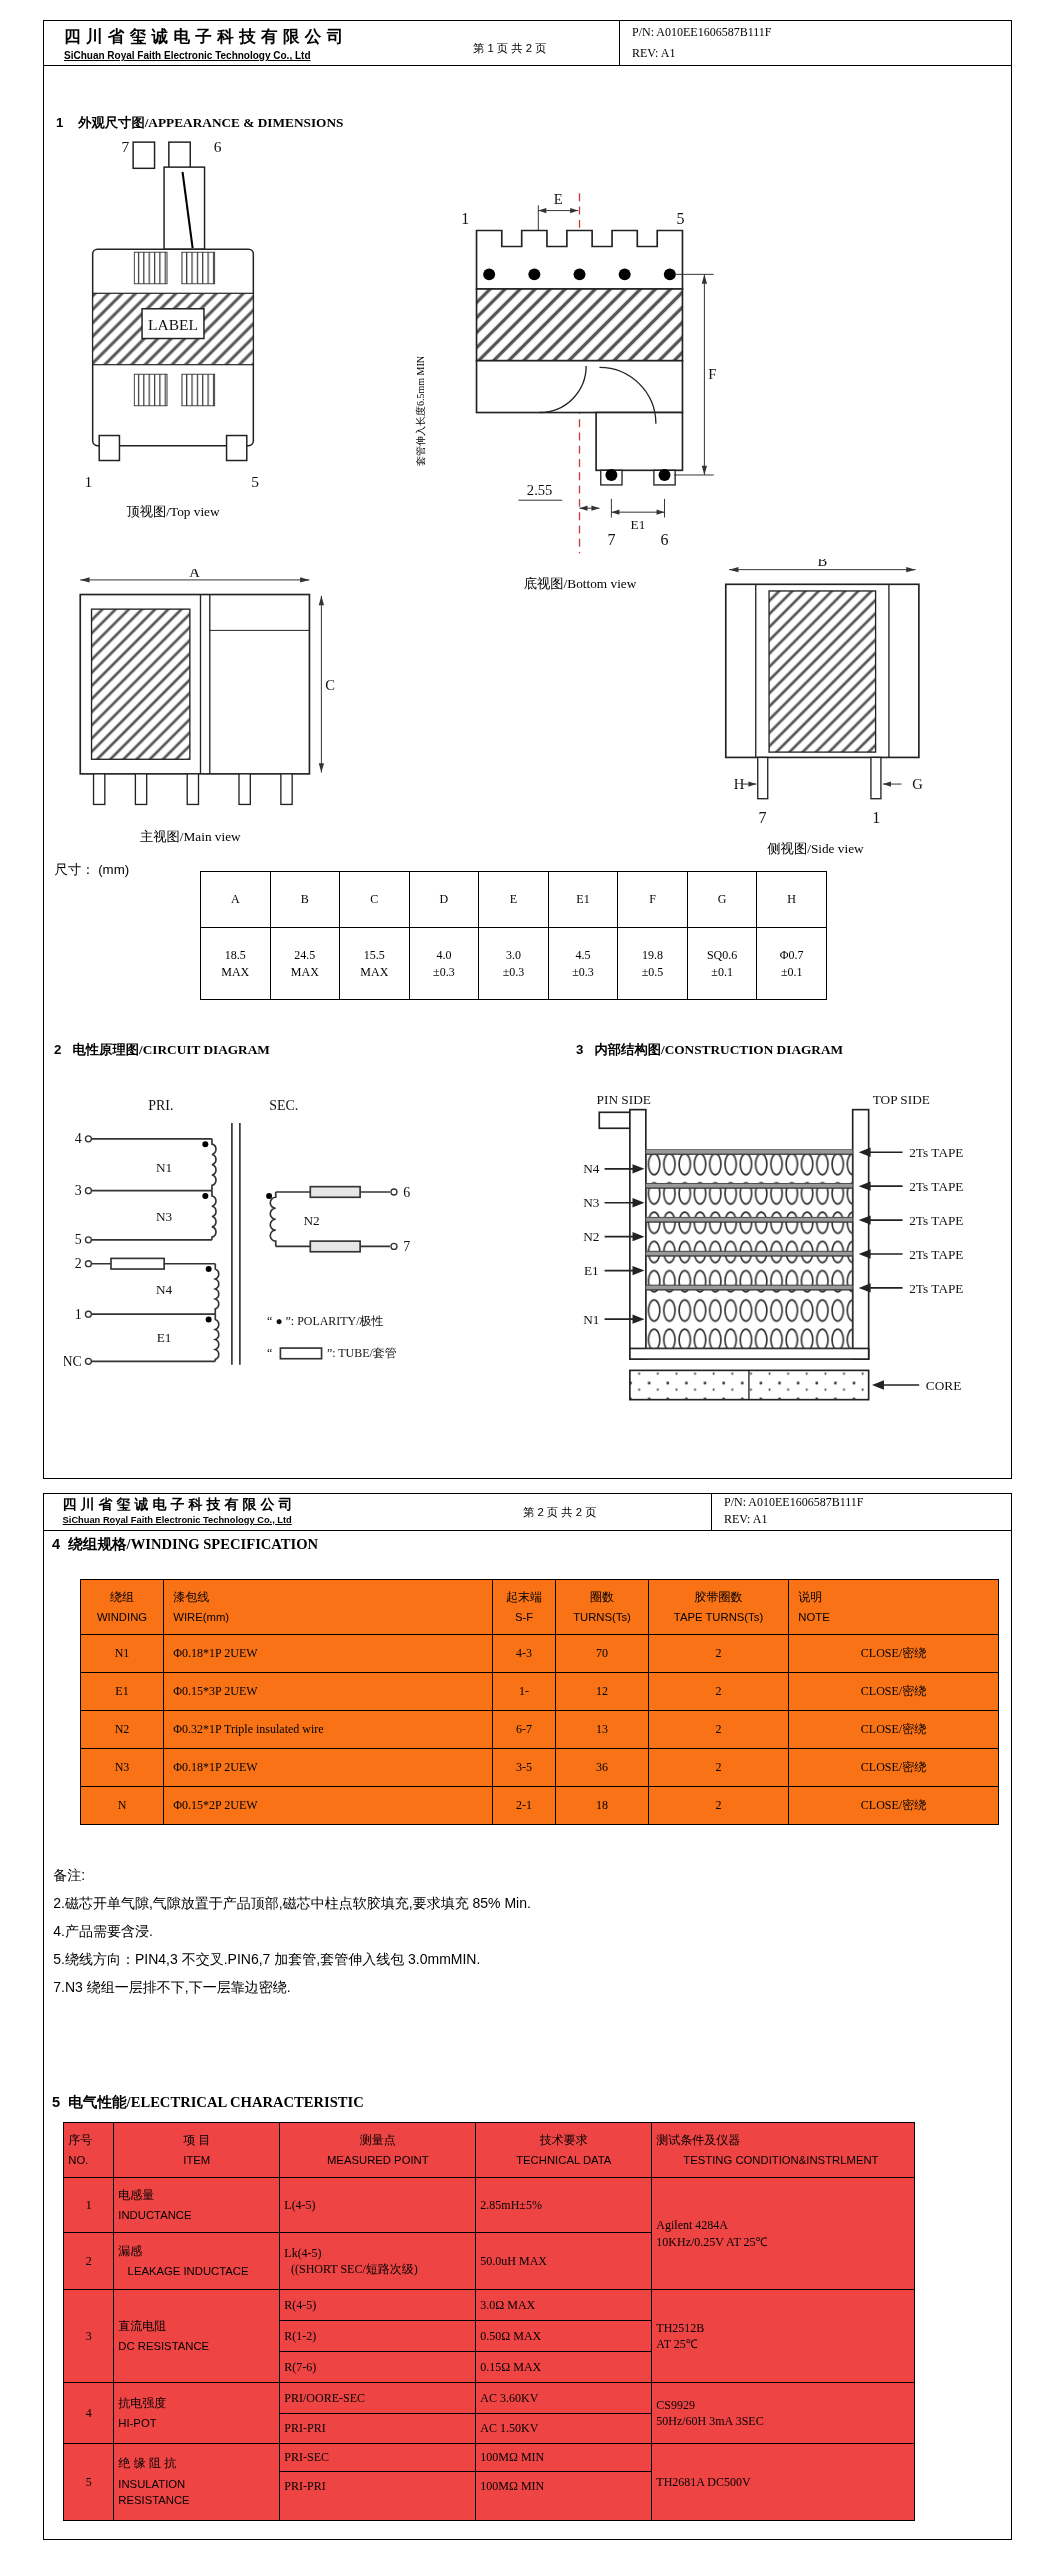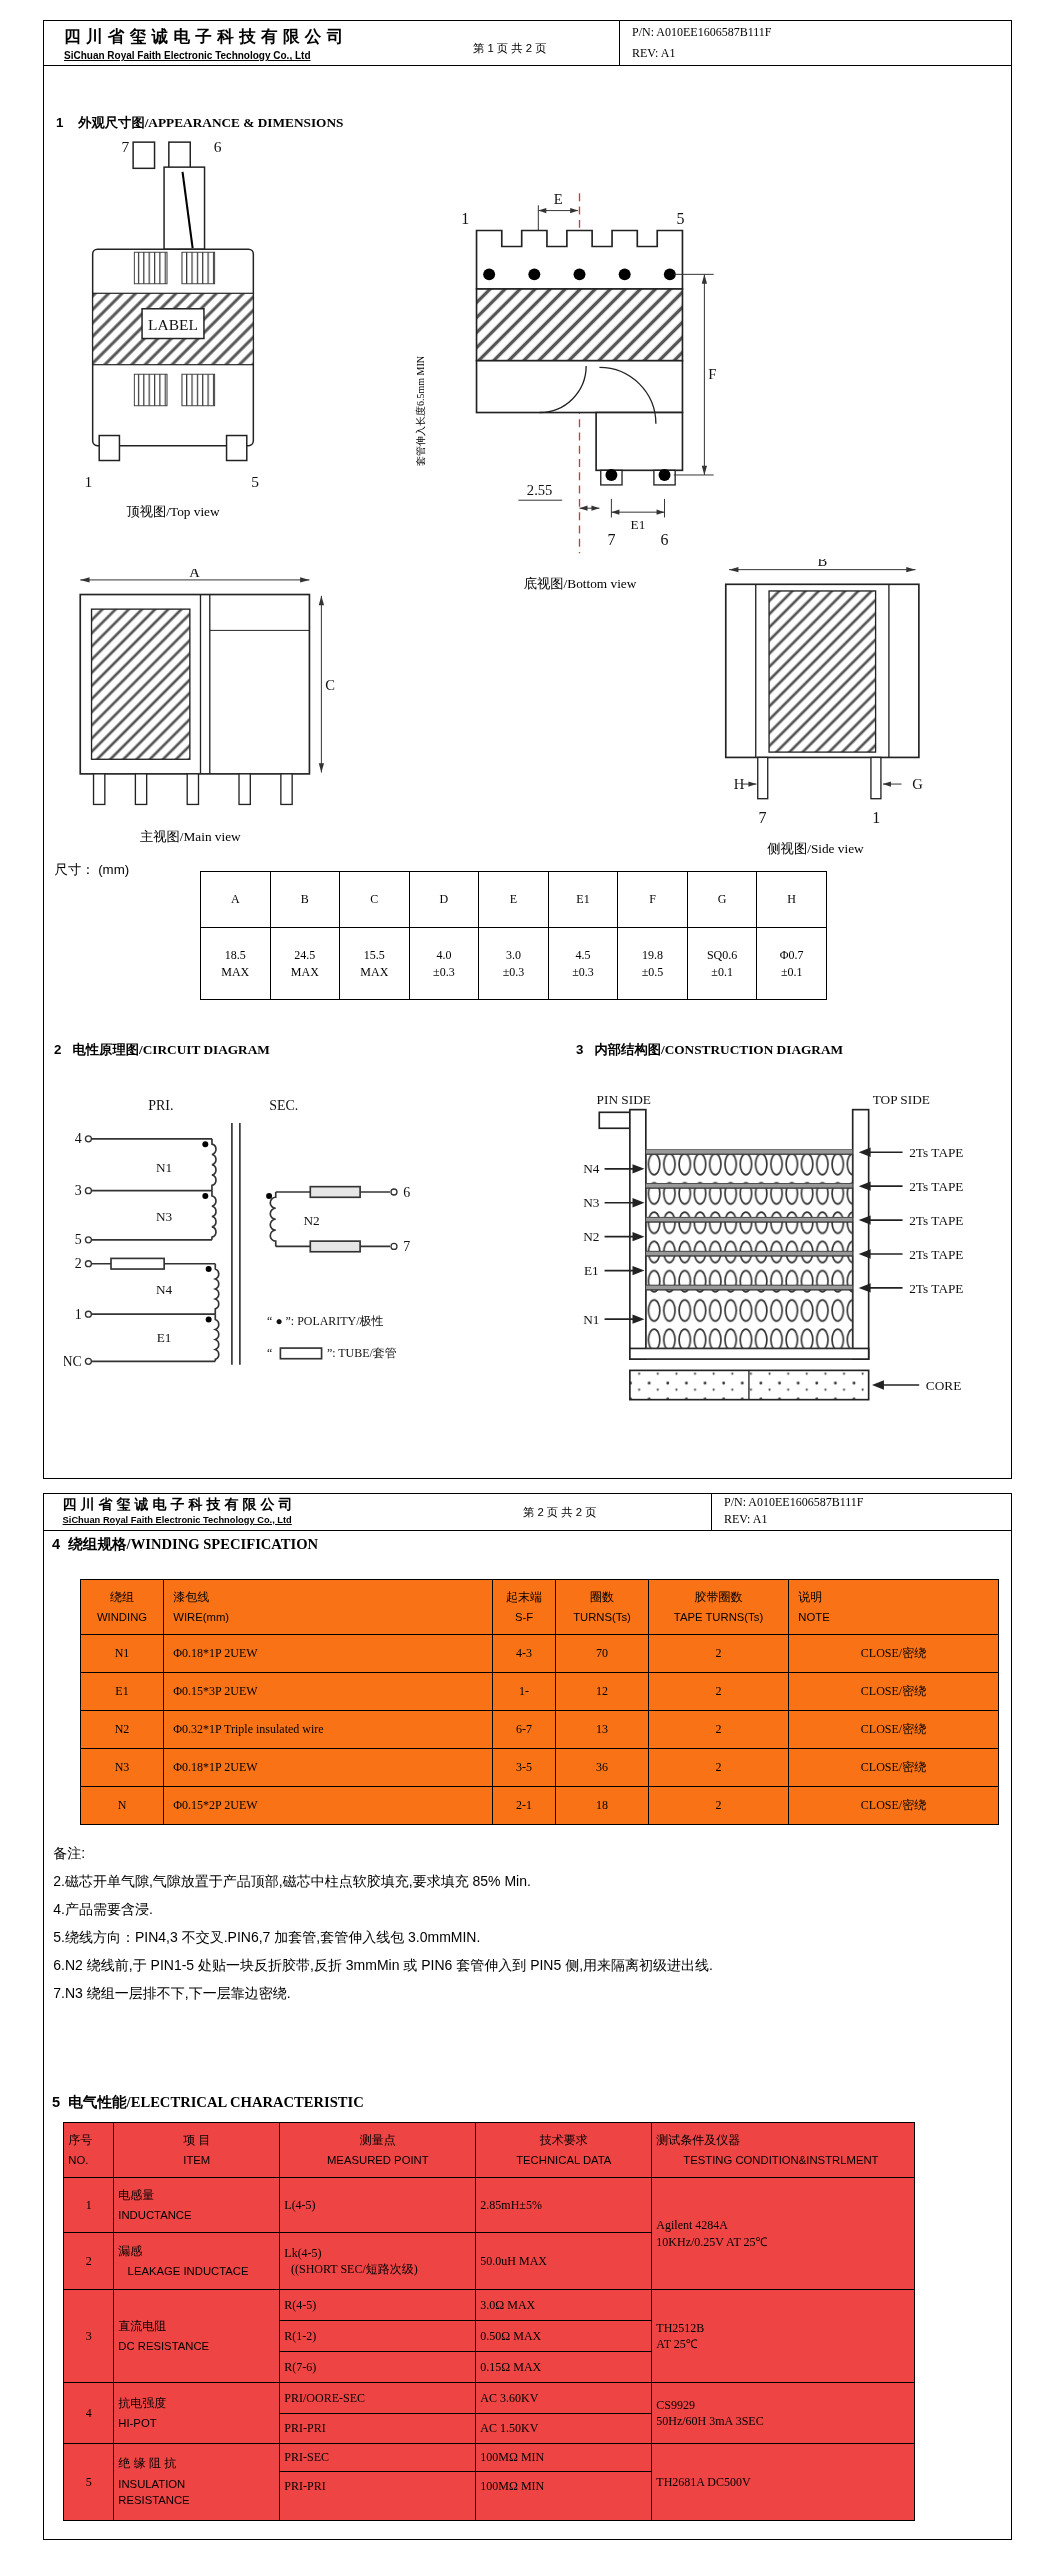--- a/index.html
+++ b/index.html
@@ -23,21 +23,21 @@
   .wtable td{border:0.7px solid #000;text-align:center;vertical-align:middle;
              font-family:"Liberation Serif",serif;font-size:12px;padding:1.3px 2.7px;}
   .wtable tr.hrow td{border-bottom:1.3px solid #000;}
   .cellcn{font-family:"Liberation Sans",sans-serif;font-size:12px;}
   .cellen{font-family:Liberation Sans, sans-serif;font-size:11.3px;margin-top:5.3px;}
   .left{text-align:left !important;padding-left:9.3px !important;}
   .etable{border-collapse:collapse;table-layout:fixed;background:#ef4444;border:1.3px solid #000;}
   .etable td{border:0.7px solid #000;vertical-align:middle;font-family:"Liberation Serif",serif;
              font-size:12px;padding:1.3px 4px;}
   .etable td.t2{border-top:1.3px solid #000;}
-  .notes{font-size:14px;line-height:28px;white-space:nowrap;}
+  .notes{font-size:14px;line-height:28px;white-space:nowrap;margin-top:22px;}
   .tube-note{position:absolute;transform:rotate(-90deg);transform-origin:0 0;
              white-space:nowrap;font-size:10px;font-family:"Liberation Serif",serif;}
   svg text{font-family:"Liberation Serif",serif;fill:#111;}
   .twoline div{line-height:1.35;}
 </style>
 </head>
 <body>
 
 <div class="canvas">
 
@@ -485,21 +485,20 @@
         <td>CLOSE/密绕</td>
       </tr>
     </tbody>
       </table>
 
     <div class="abs notes" style="left:9.3px;top:345px;">
       <div>备注:</div>
       <div>2.磁芯开单气隙,气隙放置于产品顶部,磁芯中柱点软胶填充,要求填充 85% Min.</div>
       <div>4.产品需要含浸.</div>
       <div>5.绕线方向：PIN4,3 不交叉.PIN6,7 加套管,套管伸入线包 3.0mmMIN.</div>
-      <div>6.N2 绕线前,于 PIN1-5 处贴一块反折胶带,反折 3mmMin 或 PIN6 套管伸入到 PIN5 侧,用来隔离初级进出线.</div>
       <div>7.N3 绕组一层排不下,下一层靠边密绕.</div>
     </div>
 
     <div class="abs sec-title" style="left:8px;top:599px;font-size:14.6px;">
       <span>5</span>&nbsp;
       <span>电气性能</span><span class="en">/ELECTRICAL CHARACTERISTIC</span>
     </div>
 
     <table class="abs etable" style="left:19.3px;top:628px;width:852px;">
       <colgroup>

